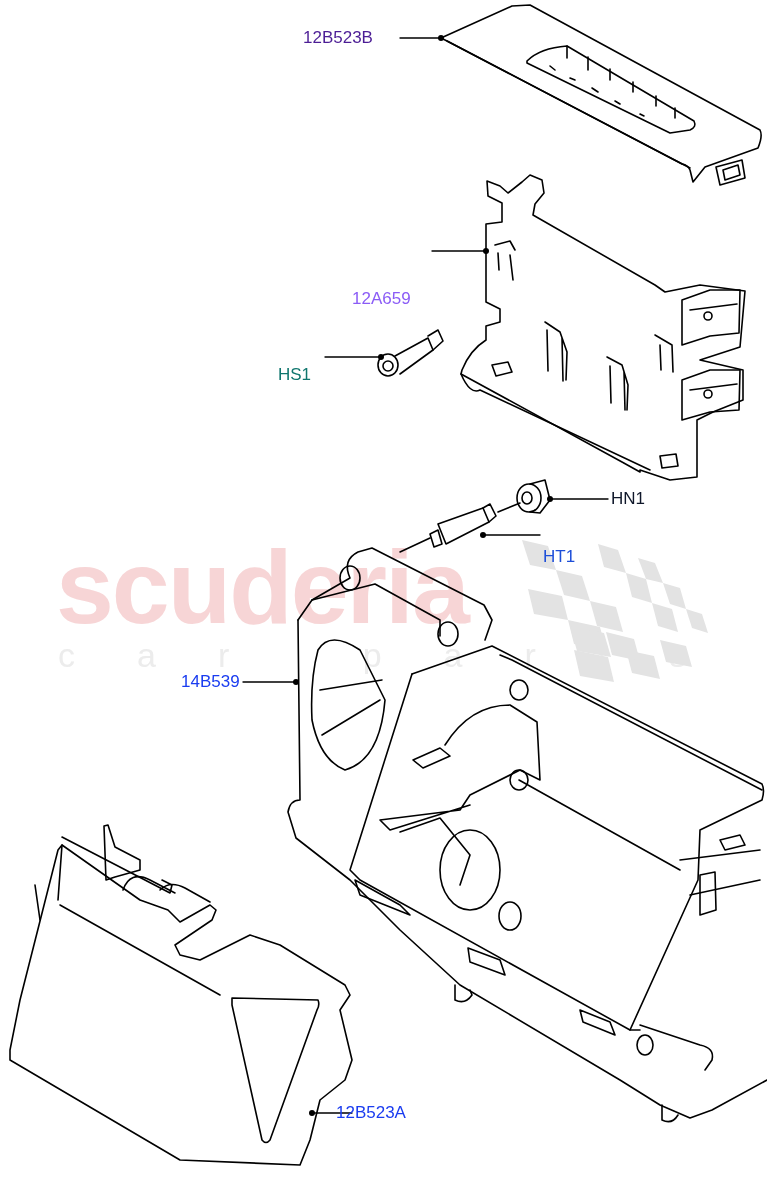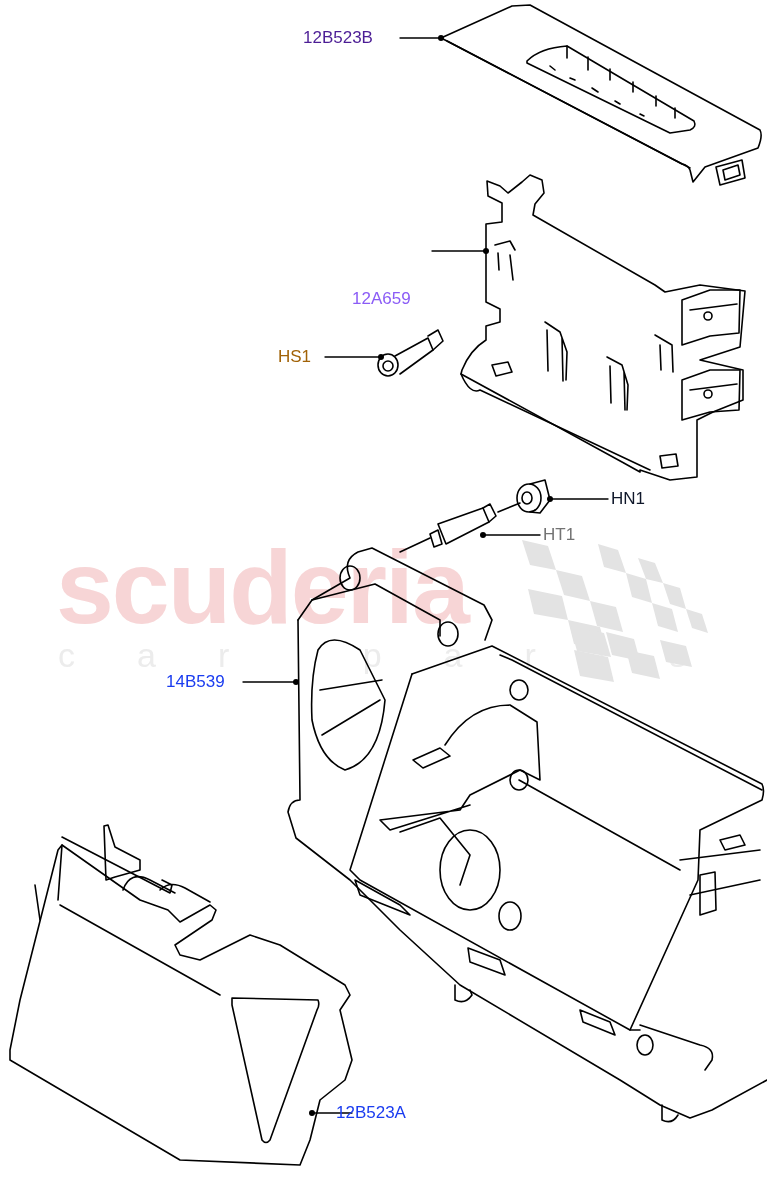--- a/index.html
+++ b/index.html
@@ -143,18 +143,18 @@
       <circle cx="381" cy="357" r="3"></circle>
       <circle cx="550" cy="499" r="3"></circle>
       <circle cx="483" cy="535" r="3"></circle>
       <circle cx="296" cy="682" r="3"></circle>
       <circle cx="312" cy="1113" r="3"></circle>
     </g>
   </svg>
 
   <div class="callout-label" style="left:303px; top:28px; color:#4c1d95;">12B523B</div>
   <div class="callout-label" style="left:352px; top:241px; color:#8b5cf6;margin-top:48px;">12A659</div>
-  <div class="callout-label" style="left:278px; top:347px; color:#a16207;">HS1</div>
+  <div class="callout-label" style="left:278px; top:365px; color:#0f766e;">HS1</div>
   <div class="callout-label" style="left:611px; top:489px; color:#0f172a;">HN1</div>
-  <div class="callout-label" style="left:543px; top:525px; color:#737373;">HT1</div>
-  <div class="callout-label" style="left:166px; top:672px; color:#1a3cf0;">14B539</div>
+  <div class="callout-label" style="left:543px; top:547px; color:#1d4ed8;">HT1</div>
+  <div class="callout-label" style="left:181px; top:672px; color:#1a3cf0;">14B539</div>
   <div class="callout-label" style="left:336px; top:1103px; color:#1a3cf0;">12B523A</div>
 </div>
 
 </body></html>

